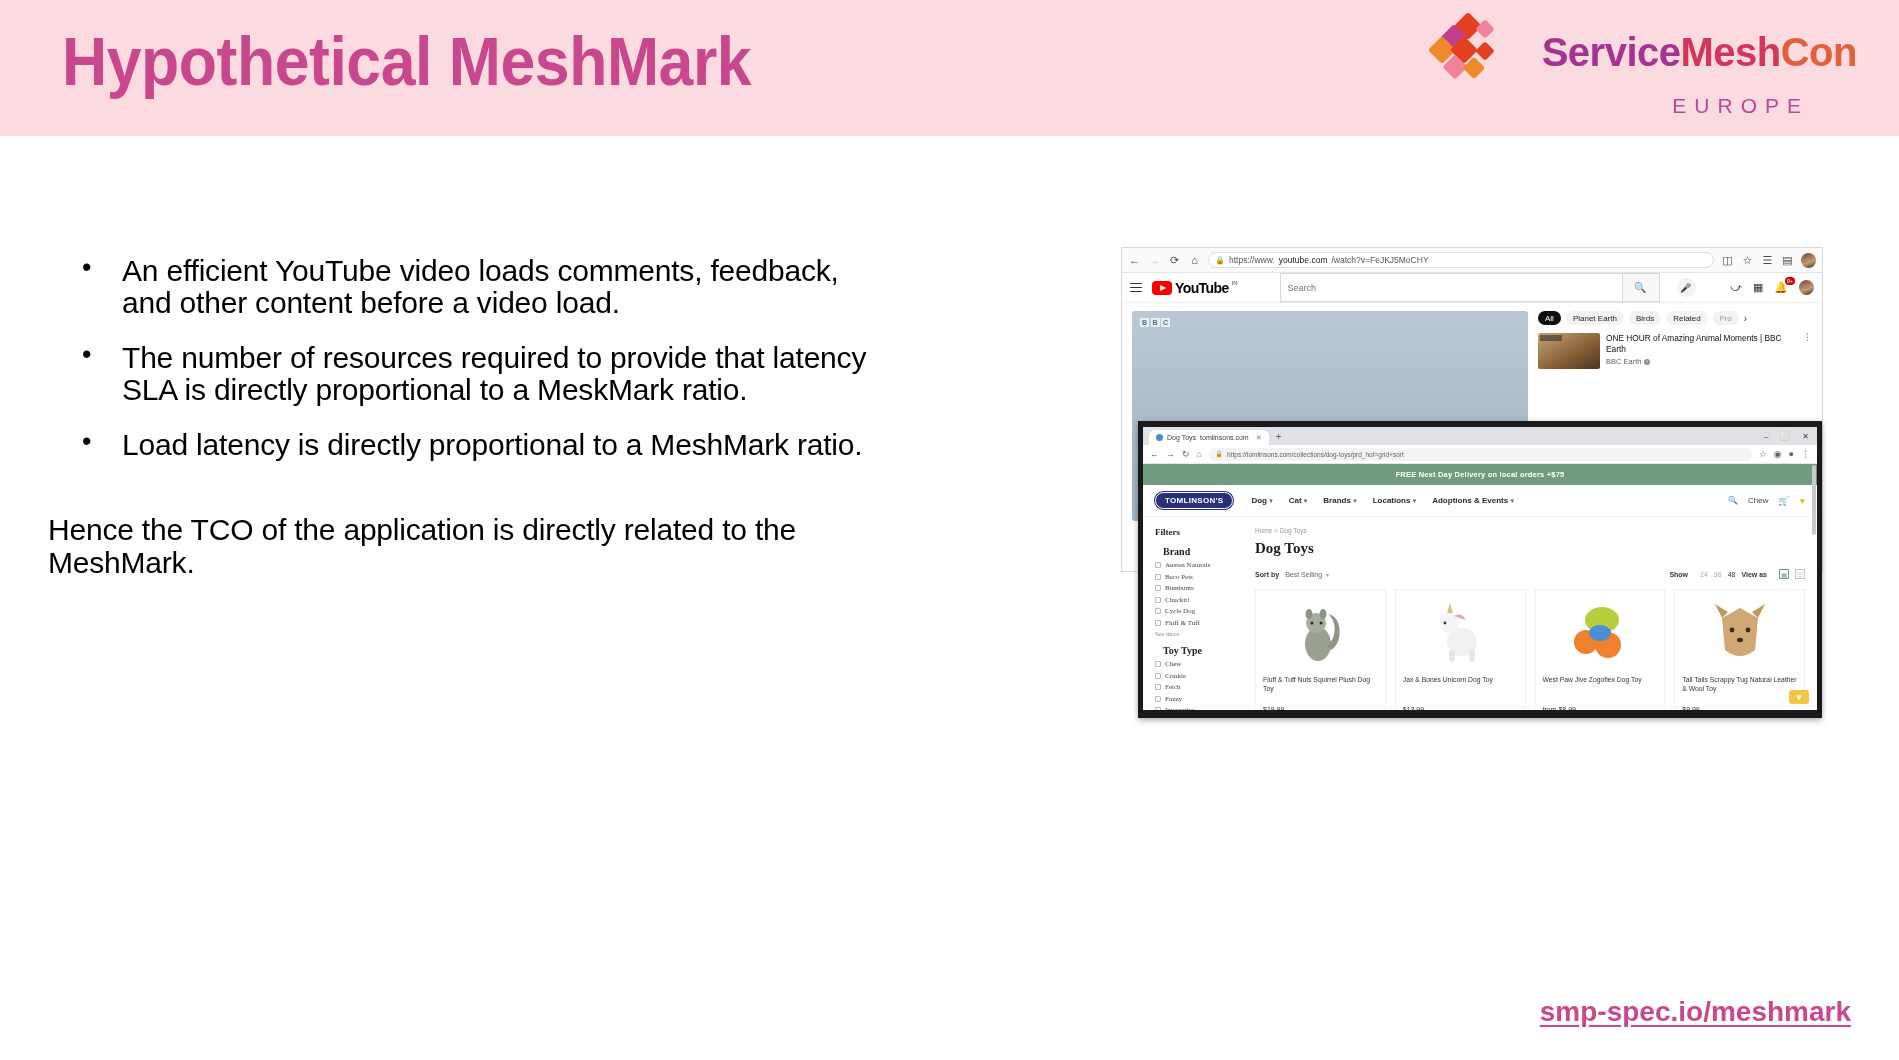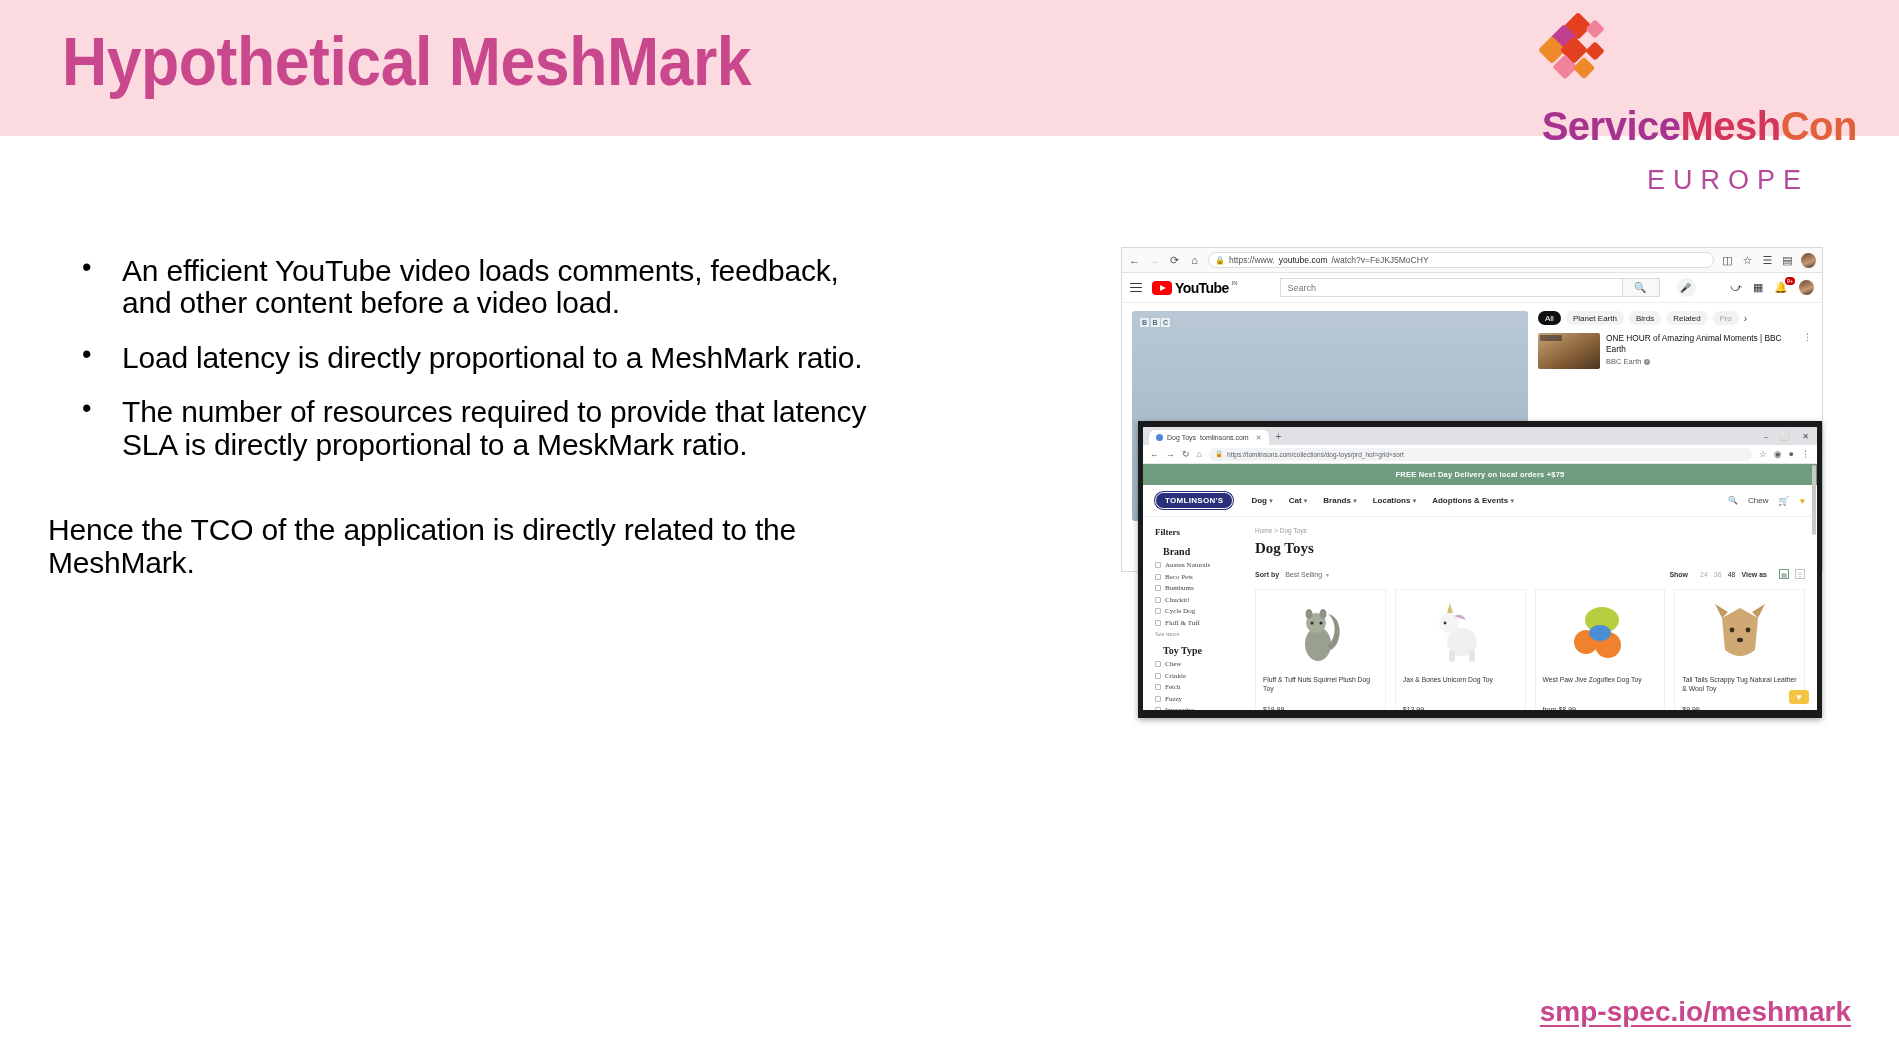--- a/index.html
+++ b/index.html
@@ -23,35 +23,35 @@
     font-family: "Liberation Sans Narrow", "Liberation Sans", sans-serif;
     transform: scaleX(0.92); transform-origin: left center;
     white-space: nowrap;
   }
 
   
   .logo-wrap {
     position: absolute; right: 42px; top: 14px;
     display: flex; flex-direction: column; align-items: flex-end;
   }
-  .logo-row { display: flex; gap: 14px; flex-direction: column; }
+  .logo-row { display: flex; align-items: center; gap: 14px; }
   .logo-mark { position: relative; width: 96px; height: 76px; }
   .logo-mark i {
     position: absolute; display: block; border-radius: 3px;
     transform: rotate(45deg);
   }
   .logo-text {
     font-size: 40px; font-weight: bold; letter-spacing: -0.5px; white-space: nowrap;
   }
   .lt-a { color: #a6338f; }
   .lt-b { color: #d4355a; }
   .lt-c { color: #e2603b; }
   .logo-sub {
-    margin-top: 16px; margin-right: 48px;
-    font-size: 27px; letter-spacing: 8px; color: #b64a9a; font-weight: 400;
+    margin-top: 4px; margin-right: 48px;
+    font-size: 21px; letter-spacing: 8px; color: #b64a9a; font-weight: 400;
   }
 
   
   .body-col {
     position: absolute; left: 48px; top: 255px; width: 840px;
   }
   .problem-label {
     font-size: 31px; font-weight: bold; color: #000;
     font-family: "Liberation Sans Narrow", "Liberation Sans", sans-serif;
     margin-bottom: 18px;
@@ -109,21 +109,21 @@
   .hamburger span { display:block; height:1.4px; background:#333; border-radius:1px;}
   .yt-logo { display: flex; align-items: flex-start; gap: 3px; }
   .yt-play { width: 20px; height: 14px; background: #ff0000; border-radius: 4px;
              display: flex; align-items: center; justify-content: center; }
   .yt-play::after { content:""; width:0;height:0;border-left:6px solid #fff;
                     border-top:3.5px solid transparent;border-bottom:3.5px solid transparent;
                     margin-left:2px;}
   .yt-word { font-size: 14px; font-weight: bold; color: #000; letter-spacing: -0.6px; line-height: 14px;}
   .yt-cc { font-size: 6px; color: #555; margin-top: -1px; }
   .yt-search {
-    flex: 0 1 380px; margin-left: 32px; height: 19px; display: flex; align-items: stretch;
+    flex: 0 1 380px; margin-left: 32px; height: 29px; display: flex; align-items: stretch;
   }
   .yt-search input {
     flex: 1; border: 1px solid #d9d9d9; border-right: none; padding: 0 7px;
     font-size: 9px; color: #333; font-family: "Liberation Sans", sans-serif; outline: none;
     background: #fff;
   }
   .yt-sbtn {
     width: 38px; border: 1px solid #d9d9d9; background: #f8f8f8;
     display:flex; align-items:center; justify-content:center; font-size:10px; color:#444;
   }
@@ -277,22 +277,22 @@
       <div class="logo-text">
         <span class="lt-a">Service</span><span class="lt-b">Mesh</span><span class="lt-c">Con</span>
       </div>
     </div>
     <div class="logo-sub">EUROPE</div>
   </div>
 
   <div class="body-col">
     <ul class="bullets">
       <li>An efficient YouTube video loads comments, feedback, and other content before a video load.</li>
+      <li>The number of resources required to provide that latency SLA is directly proportional to a MeskMark ratio.</li>
       <li>Load latency is directly proportional to a MeshMark ratio.</li>
-      <li>The number of resources required to provide that latency SLA is directly proportional to a MeskMark ratio.</li>
     </ul>
     <div class="closing">Hence the TCO of the application is directly related to the MeshMark.</div>
   </div>
 
   <a class="footer-link" href="#">smp-spec.io/meshmark</a>
 
   <div class="yt-window">
 
     <div class="yt-chrome">
       <span class="ch-ic">←</span>

